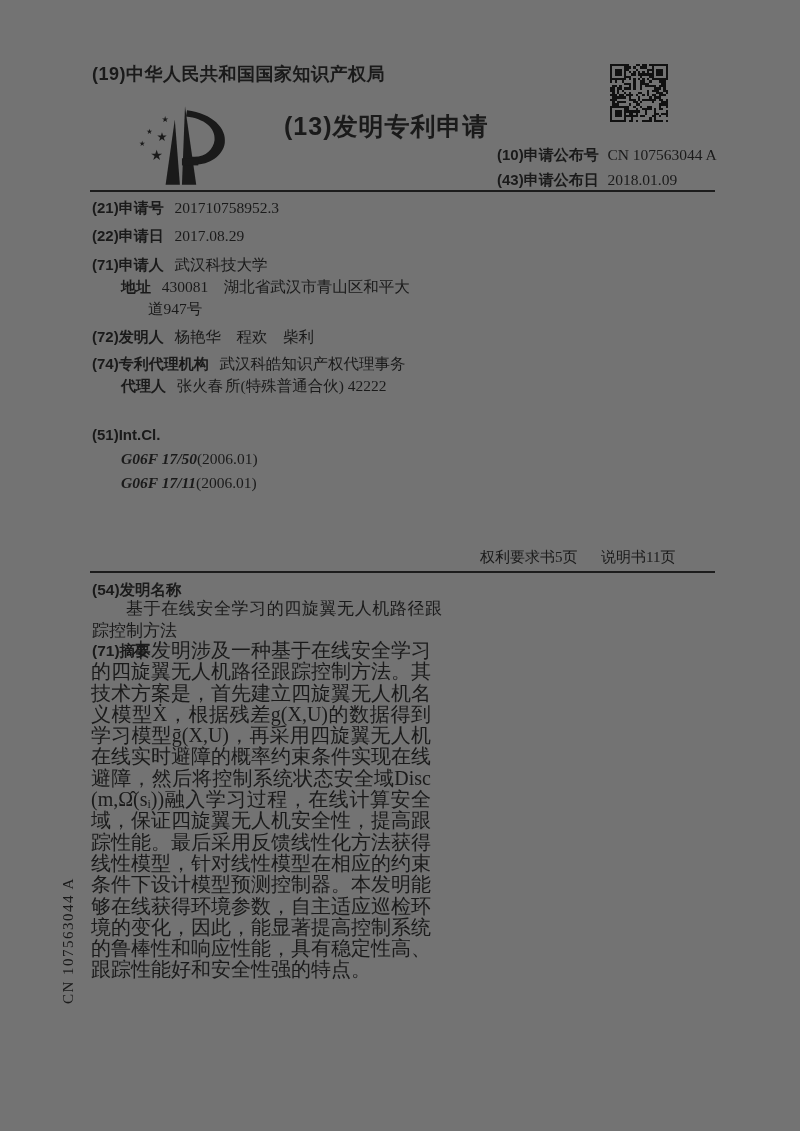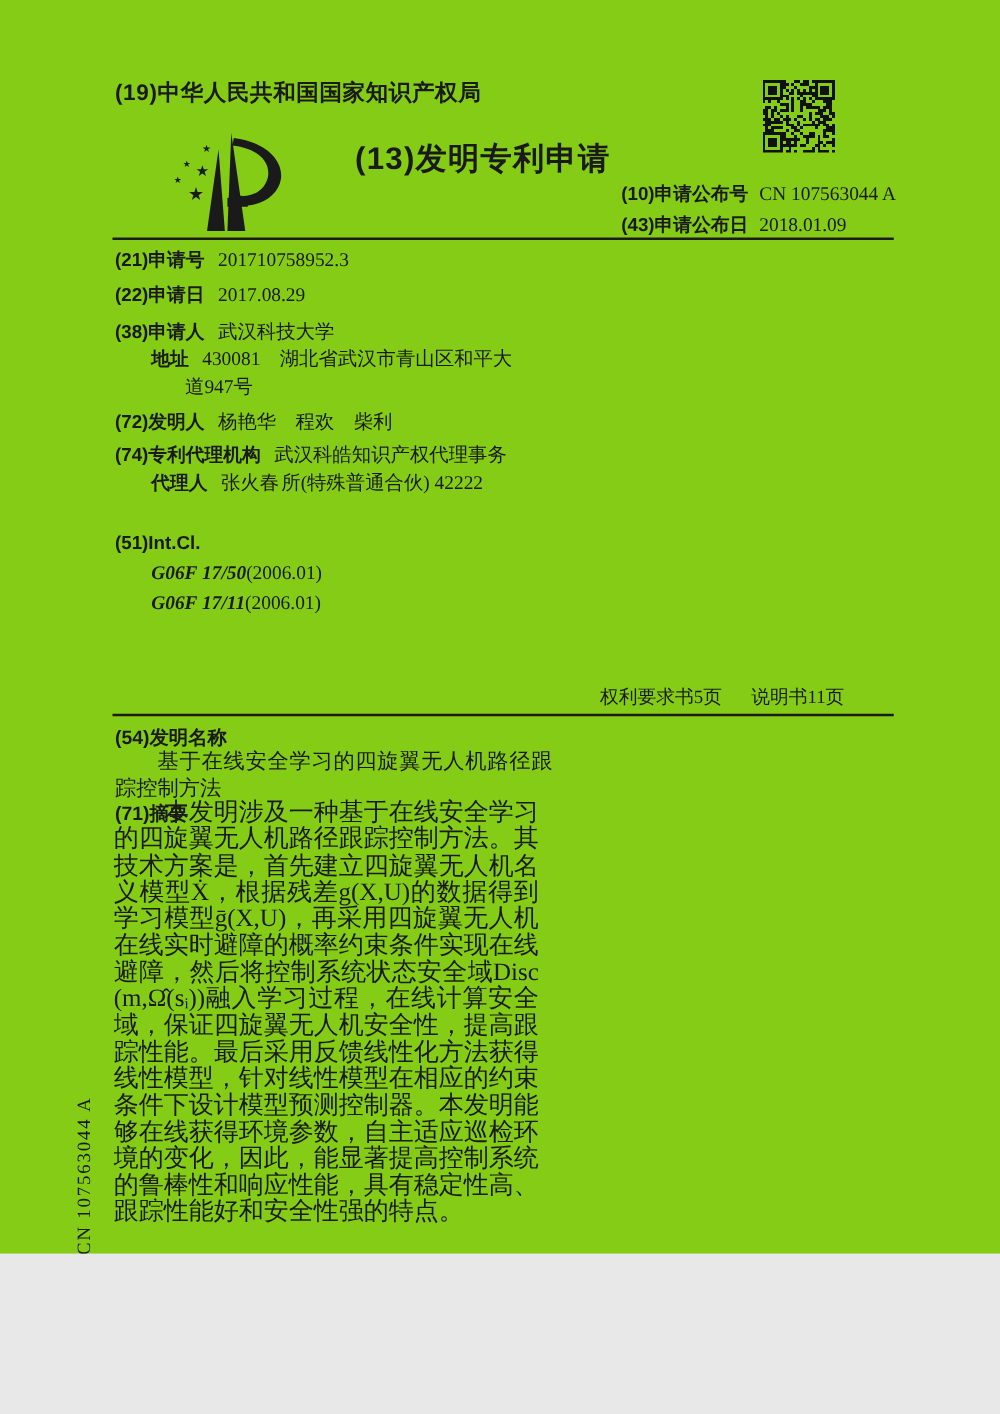--- a/index.html
+++ b/index.html
@@ -1,18 +1,18 @@
 <!DOCTYPE html>
 <html><head>
 <meta charset="utf-8">
 <style>
   html,body{margin:0;padding:0;background:#e8e8e8;}
   .page{
-    position:relative;width:800px;height:1003px;margin:0 auto;
-    background:#84cc16;overflow:hidden;color:#1a1a1a;
+    position:relative;width:800px;height:1131px;margin:0 auto;
+    background:#737373;overflow:hidden;color:#1a1a1a;
     font-family:"Liberation Serif","DejaVu Serif",serif;
   }
   .abs{position:absolute;}
   .hei{font-family:"Liberation Sans","DejaVu Sans",sans-serif;font-weight:bold;}
   .serif{font-family:"Liberation Serif","DejaVu Serif",serif;font-weight:normal;}
   .rule{position:absolute;left:90px;width:625px;height:2px;background:#1c1c1c;}
   .office-line{left:92px;top:62px;font-size:18px;letter-spacing:.5px;}
   .doc-type{left:284px;top:110px;font-size:25px;letter-spacing:1px;}
   .pub-line{left:497px;font-size:15px;white-space:nowrap;}
   .pub-line .lbl{font-size:15px;}
@@ -411,21 +411,21 @@
     <span class="hei lbl">(21)申请号</span>
     <span class="serif val">201710758952.3</span>
   </div>
 
   <div class="abs field" style="top:227px">
     <span class="hei lbl">(22)申请日</span>
     <span class="serif val">2017.08.29</span>
   </div>
 
   <div class="abs field" style="top:255px">
-    <span class="hei lbl">(38)申请人</span>
+    <span class="hei lbl">(71)申请人</span>
     <span class="serif val">武汉科技大学</span>
   </div>
   <div class="abs field" style="top:277px;left:121px">
     <span class="hei lbl">地址</span>
     <span class="serif val">430081　湖北省武汉市青山区和平大</span>
   </div>
   <div class="abs subline" style="top:299px;left:148px">道947号</div>
 
   <div class="abs field" style="top:327px">
     <span class="hei lbl">(72)发明人</span>

